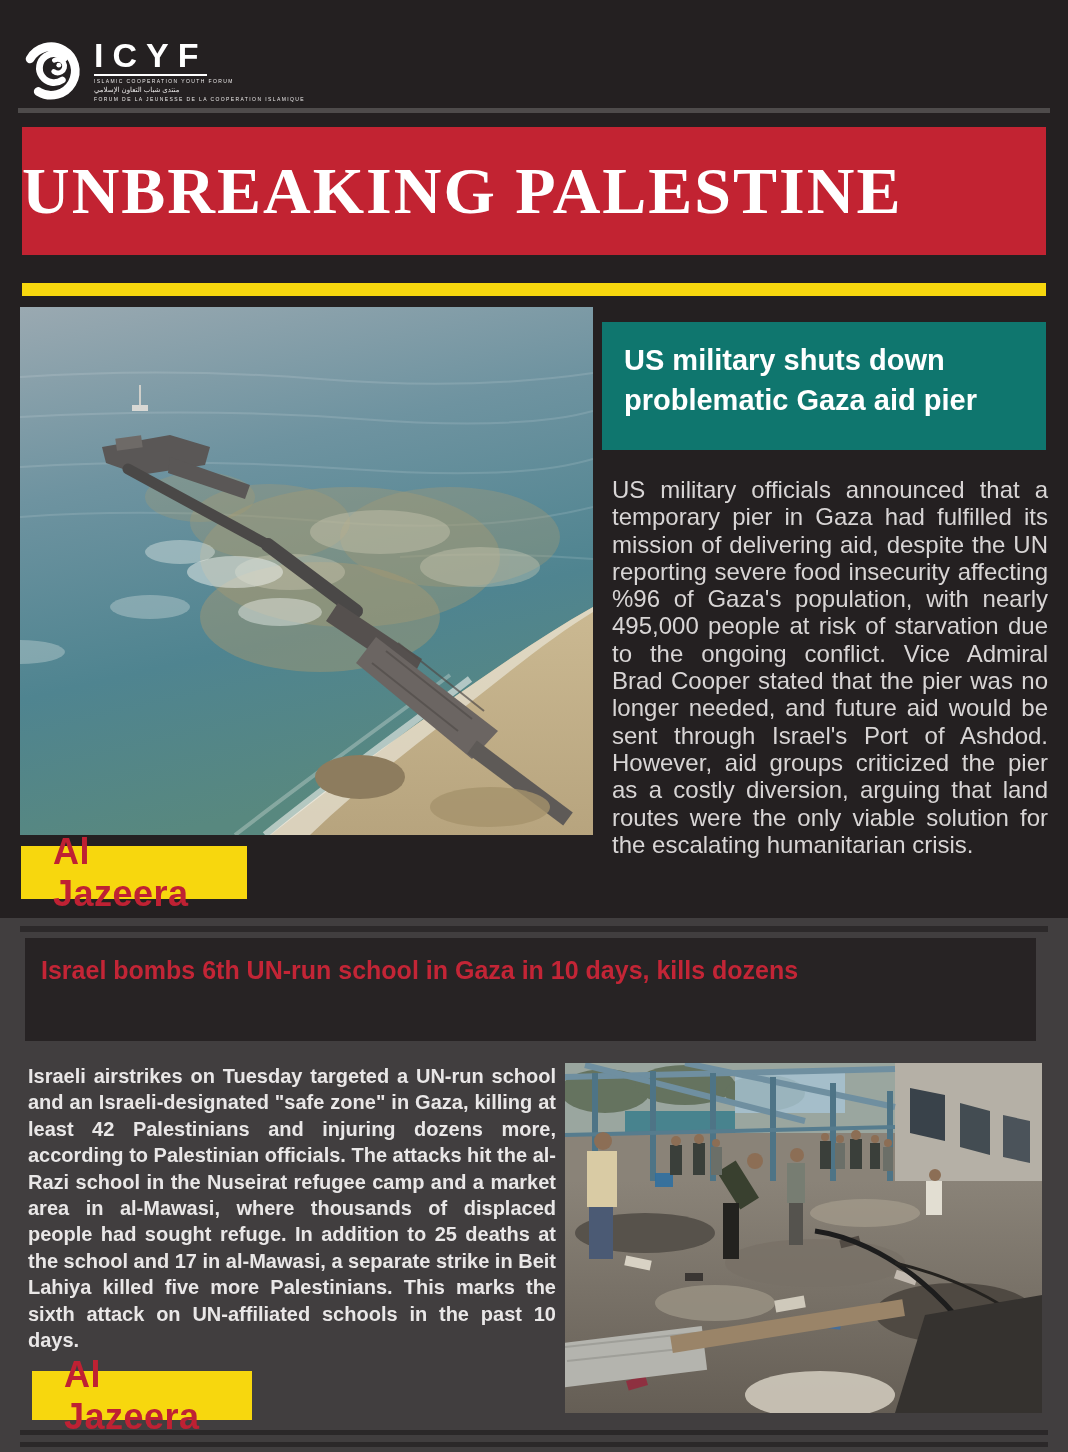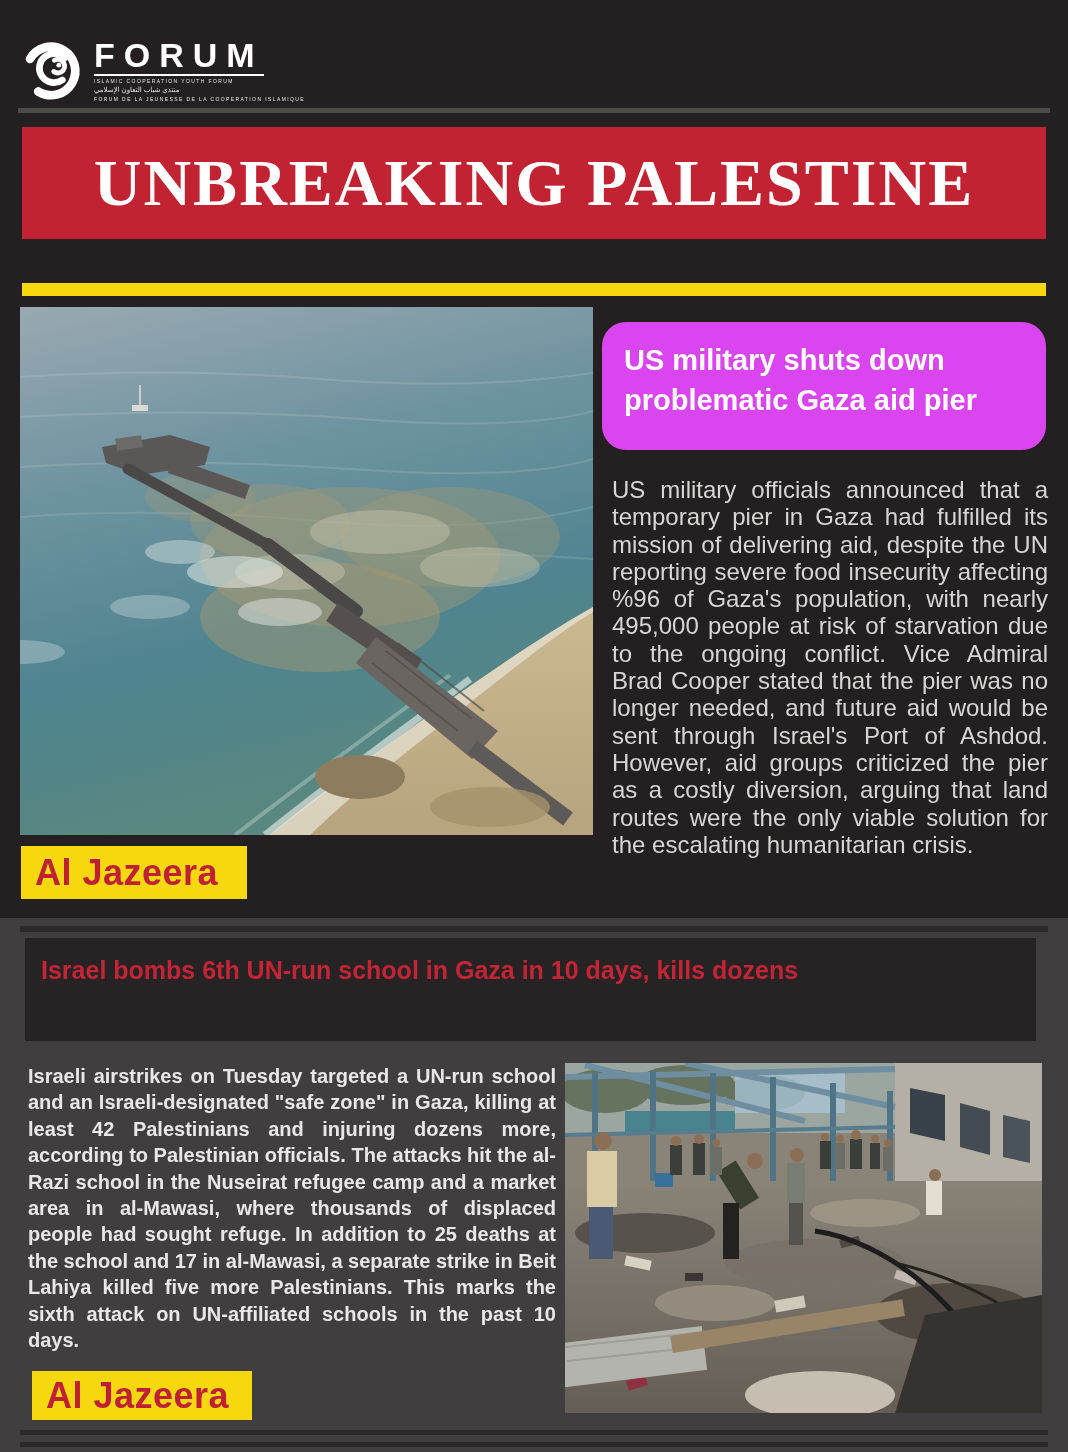--- a/index.html
+++ b/index.html
@@ -12,34 +12,34 @@
   #logo-mark{width:62px;height:64px;flex:0 0 auto;}
   #logo-text{margin-left:10px;color:#fff;}
   #logo-acronym{font-size:34px;font-weight:bold;letter-spacing:9px;line-height:34px;
                 border-bottom:2px solid #fff;padding-bottom:2px;display:inline-block;}
   .logo-line{font-size:5px;letter-spacing:1.4px;color:#e8e6e6;margin-top:2px;white-space:nowrap;}
   .logo-line.ar{font-size:7px;letter-spacing:0;}
 
   #top-divider{left:18px;top:108px;width:1032px;height:5px;background:#4e4b4b;}
 
   
-  #banner{left:22px;top:127px;width:1024px;height:112px;background:#c22332;
-          display:flex;align-items:center;justify-content:center;}
+  #banner{left:22px;top:127px;width:1024px;height:128px;background:#c22332;
+          display:flex;align-items:center;justify-content:flex-start;}
   #banner-title{font-family:"Liberation Serif",serif;font-weight:bold;color:#fff;
                 font-size:66px;letter-spacing:2px;white-space:nowrap;}
   #yellow-bar{left:22px;top:283px;width:1024px;height:13px;background:#f7d70e;}
 
   
   #photo1{left:20px;top:307px;width:573px;height:528px;background:#6e93a0;}
-  #headline1-box{left:602px;top:322px;width:444px;height:128px;background:#d946ef;
-                 padding:18px 22px;box-sizing:border-box;border-radius:24px;}
+  #headline1-box{left:602px;top:322px;width:444px;height:128px;background:#0f766e;
+                 padding:18px 22px;box-sizing:border-box;}
   #headline1{color:#fff;font-weight:bold;font-size:29px;line-height:40px;}
   #body1{left:612px;top:476px;width:436px;color:#d8d5d5;font-size:24px;line-height:27.3px;
          text-align:justify;}
-  .badge{background:#f7d70e;display:flex;align-items:center;padding:0 14px;box-sizing:border-box;}
+  .badge{background:#f7d70e;display:flex;align-items:center;padding:0 32px;box-sizing:border-box;}
   .badge span{color:#bf2133;font-weight:bold;font-style:normal;font-size:36px;letter-spacing:0.5px;}
   #badge1{left:21px;top:846px;width:226px;height:53px;}
 
   
   #section2-bg{left:0;top:918px;width:1068px;height:534px;background:#413e3f;}
   #divider2{left:20px;top:926px;width:1028px;height:6px;background:#2c292a;}
   #headline2-box{left:25px;top:938px;width:1011px;height:103px;background:#272324;
                  padding:10px 16px;box-sizing:border-box;}
   #headline2{color:#c32536;font-weight:bold;font-size:25px;line-height:45px;}
   #body2{left:28px;top:1063px;width:528px;color:#e9e7e7;font-size:20px;line-height:26.4px;
@@ -57,21 +57,21 @@
   <div class="abs" id="logo">
     <svg id="logo-mark" viewBox="0 0 64 66">
       <g fill="none" stroke="#ffffff" stroke-linecap="round">
         <circle cx="30" cy="34" r="25" stroke-width="9" stroke-dasharray="118 40" transform="rotate(-150 30 34)"></circle>
         <circle cx="33" cy="31" r="15" stroke-width="7" stroke-dasharray="68 27" transform="rotate(55 33 31)"></circle>
         <circle cx="37" cy="29" r="7" stroke-width="5" stroke-dasharray="30 14" transform="rotate(-120 37 29)"></circle>
       </g>
       <circle cx="38" cy="28" r="2.5" fill="#ffffff"></circle>
     </svg>
     <div id="logo-text">
-      <span id="logo-acronym">FORUM</span>
+      <span id="logo-acronym">ICYF</span>
       <div class="logo-line">ISLAMIC COOPERATION YOUTH FORUM</div>
       <div class="logo-line ar">منتدى شباب التعاون الإسلامي</div>
       <div class="logo-line">FORUM DE LA JEUNESSE DE LA COOPERATION ISLAMIQUE</div>
     </div>
   </div>
 
   <div class="abs" id="top-divider"></div>
 
   <div class="abs" id="banner">
     <span id="banner-title">UNBREAKING PALESTINE</span>

